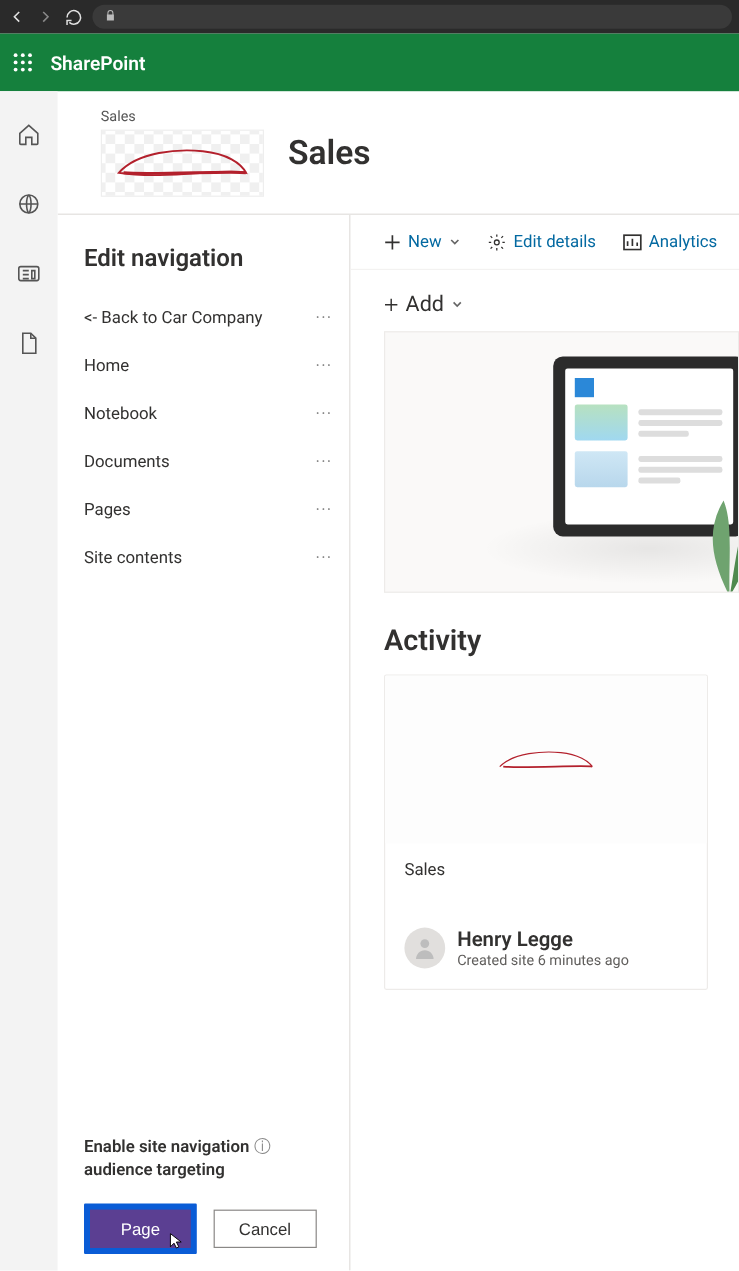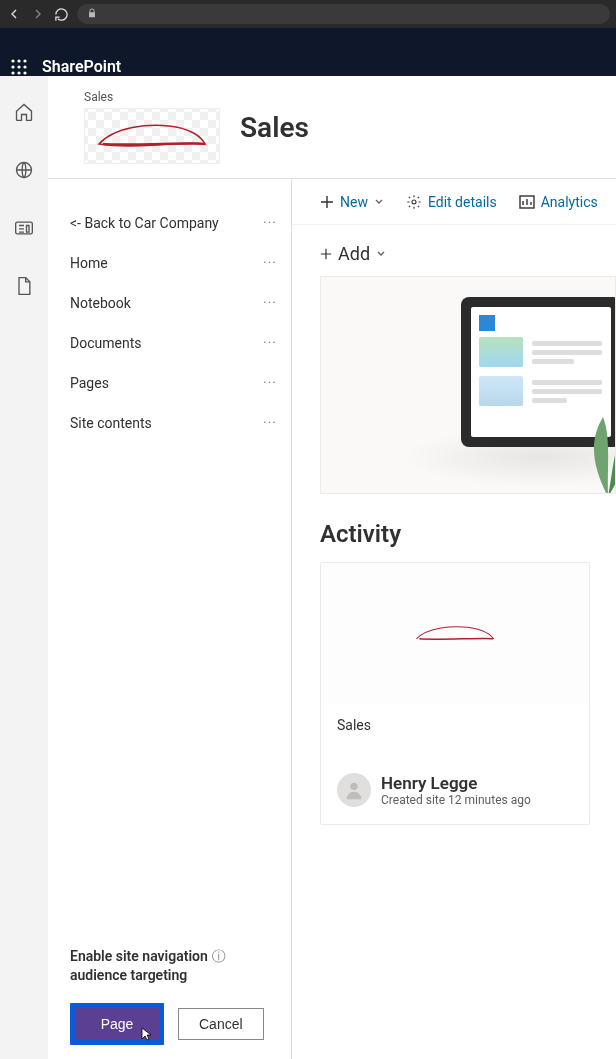--- a/index.html
+++ b/index.html
@@ -43,21 +43,21 @@
   .suite-bar {
     height: 48px;
     background: #038387;
     background: #0078d4;
     display: flex;
     align-items: center;
     color: #fff;
     padding: 0 10px;
     gap: 14px;
   }
-  .suite-bar { background:#0f172a;align-items:flex-end; }
+  .suite-bar { background:#15803d; }
   .waffle svg { display:block; }
   .suite-title { font-size: 16px; font-weight: 600; }
 
   
   .below-suite {
     display: flex;
     height: calc(1059px - 28px - 48px);
   }
   .app-rail {
     width: 48px;
@@ -298,20 +298,21 @@
             <path d="M6 22 C 30 24, 100 20, 108 22" fill="none" stroke="#b3202c" stroke-width="2.4"></path>
           </svg>
         </div>
       </div>
       <div class="site-title">Sales</div>
     </div>
 
     <div class="columns">
 
       <div class="edit-nav">
+        <h2>Edit navigation</h2>
         <div class="nav-items">
           <div class="nav-item">
             <span>&lt;- Back to Car Company</span>
             <span class="dots">···</span>
           </div>
           <div class="nav-item">
             <span>Home</span>
             <span class="dots">···</span>
           </div>
           <div class="nav-item">
@@ -429,21 +430,21 @@
                 <div class="ctitle">Sales</div>
                 <div class="meta">
                   <div class="avatar">
                     <svg width="22" height="22" viewBox="0 0 24 24" fill="#bdbdbd">
                         <circle cx="12" cy="8" r="4"></circle>
                         <path d="M4 22c0-4.4 3.6-8 8-8s8 3.6 8 8"></path>
                       </svg>
                   </div>
                   <div>
                     <div class="who">Henry Legge</div>
-                    <div class="when">Created site 12 minutes ago</div>
+                    <div class="when">Created site 6 minutes ago</div>
                   </div>
                 </div>
               </div>
             </div>
           </div>
         </div>
       </div>
     </div>
   </div>
 </div>

